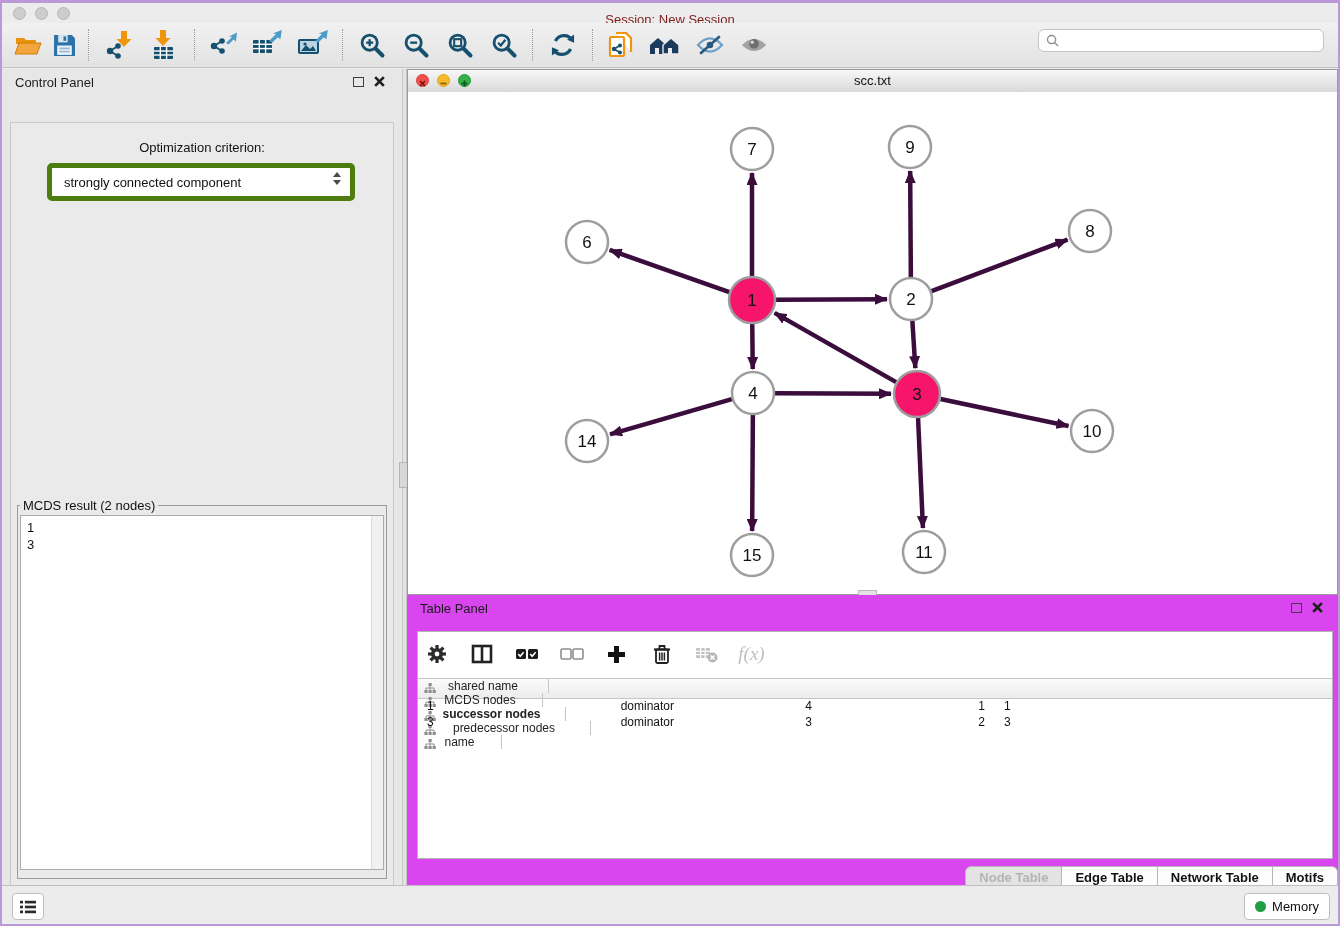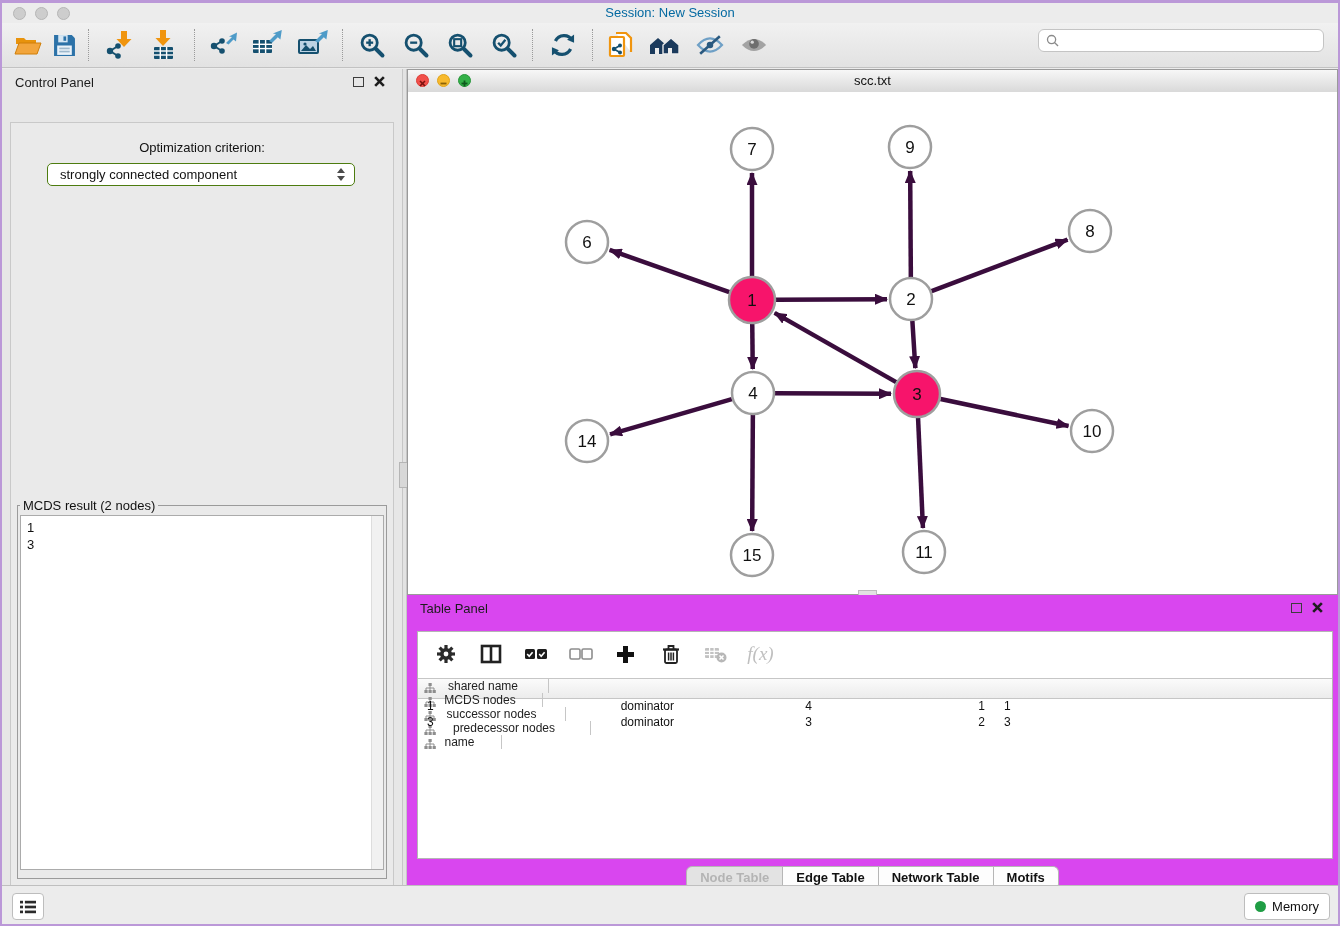--- a/index.html
+++ b/index.html
@@ -2,21 +2,21 @@
 <html><head>
 <meta charset="utf-8">
 <style>
   html,body{margin:0;padding:0;background:#fff;}
   #app{position:relative;width:1340px;height:926px;box-sizing:border-box;
        border:2px solid #BB98D8;border-top:3px solid #BB98D8;background:#ececec;
        font-family:"Liberation Sans",sans-serif;overflow:hidden;color:#111;}
   
   .titlebar{position:absolute;left:0;top:0;right:0;height:20px;background:#ececec;border-bottom:1px solid #d6d6d6;}
   .titlebar .dot{position:absolute;top:4px;width:13px;height:13px;border-radius:50%;background:#cdcdcd;border:1px solid #b6b6b6;box-sizing:border-box;}
-  .title-text{position:absolute;left:0;right:0;top:0;text-align:center;font-size:13px;line-height:20px;color:#0369a1;}
+  .title-text{position:absolute;left:0;right:0;top:7px;text-align:center;font-size:13px;line-height:20px;color:#7f1d1d;}
   
   .toolbar{position:absolute;left:0;top:20px;right:0;height:45px;background:linear-gradient(#f1f1f1,#e2e2e2);
            border-bottom:1px solid #c2c2c2;display:flex;align-items:center;padding-left:8px;box-sizing:border-box;}
   .tbtn{width:36px;height:34px;display:flex;align-items:center;justify-content:center;cursor:default;}
   .tsep{width:1px;height:32px;border-left:1px dotted #9a9a9a;margin:0 6px;}
   .searchbox{position:absolute;right:14px;top:6px;width:286px;height:23px;background:#fff;border:1px solid #c4c4c4;
              border-radius:6px;display:flex;align-items:center;padding-left:7px;box-sizing:border-box;}
   .searchbox input{border:none;outline:none;flex:1;font-size:12px;font-family:"Liberation Sans",sans-serif;background:transparent;margin-left:5px;}
   
   .left-panel{position:absolute;left:0;top:66px;width:400px;height:822px;background:#e7e7e7;}
@@ -25,21 +25,21 @@
   .float-ic{position:absolute;width:11px;height:10px;border:1.6px solid #3d3d3d;top:8px;box-sizing:border-box;background:transparent;}
   .close-ic{position:absolute;top:6px;width:13px;height:13px;}
   .tabs{display:flex;justify-content:center;}
   .tab{font-size:13px;font-weight:600;color:#111;background:#fdfdfd;border:1px solid #b6b6b6;border-left:none;
        padding:3px 13px 4px 13px;line-height:15px;cursor:default;}
   .tab.first{border-left:1px solid #b6b6b6;border-radius:6px 0 0 6px;}
   .tab.last{border-radius:0 6px 6px 0;}
   .tab.disabled{background:#e3e3e3;color:#b4b4b4;font-weight:600;}
   .cp-content{position:absolute;left:8px;top:53px;width:384px;height:765px;background:#eaeaea;border:1px solid #c9c9c9;box-sizing:border-box;}
   .opt-label{position:absolute;left:0;right:0;top:17px;text-align:center;font-size:13px;color:#111;}
-  .selectbox{position:absolute;left:36px;top:40px;width:308px;height:23px;background:#fff;border:1px solid #4d7c0f;border-radius:5px;
+  .selectbox{position:absolute;left:36px;top:40px;width:308px;height:38px;background:#fff;border:5px solid #4d7c0f;border-radius:5px;
              box-sizing:border-box;display:flex;align-items:center;font-size:13px;padding-left:12px;cursor:default;}
   .stepper{position:absolute;right:7px;top:3px;width:12px;height:15px;}
   .stepper .up{position:absolute;left:2px;top:1px;width:0;height:0;border-left:4px solid transparent;border-right:4px solid transparent;border-bottom:5px solid #4a4a4a;}
   .stepper .dn{position:absolute;left:2px;bottom:1px;width:0;height:0;border-left:4px solid transparent;border-right:4px solid transparent;border-top:5px solid #4a4a4a;}
   .btn-row{position:absolute;left:0;right:0;top:72px;display:flex;justify-content:center;gap:15px;}
   .btn{background:#fff;border:1px solid #b1b1b1;border-radius:5px;font-size:13px;padding:3px 14px 4px 14px;cursor:default;color:#111;}
   .result-fieldset{position:absolute;left:6px;top:375px;width:370px;height:381px;border:1px solid #9b9b9b;margin:0;padding:0;box-sizing:border-box;}
   .result-fieldset legend{font-size:13px;color:#111;margin-left:2px;padding:0 3px;}
   .result-area{position:absolute;left:2px;right:2px;top:2px;bottom:2px;background:#fff;border:1px solid #ababab;}
   .result-pre{margin:0;padding:3px 6px;font-family:"Liberation Sans",sans-serif;font-size:13px;line-height:17px;white-space:pre;color:#111;}
@@ -50,35 +50,35 @@
   .hsplit-handle{position:absolute;left:856px;top:587px;width:19px;height:8px;background:#e2e2e2;border:1px solid #bdbdbd;box-sizing:border-box;}
   
   .net-frame{position:absolute;left:405px;top:66px;width:931px;height:526px;border:1px solid #9a9a9a;box-sizing:border-box;background:#fff;}
   .net-titlebar{position:absolute;left:0;top:0;right:0;height:22px;background:linear-gradient(#f7f7f7,#d9d9d9);border-bottom:1px solid #aeaeae;}
   .net-title{position:absolute;left:0;right:0;top:0;text-align:center;font-size:13px;line-height:22px;color:#111;}
   .wbtn{position:absolute;top:4px;width:13px;height:13px;border-radius:50%;box-sizing:border-box;}
   .net-canvas{position:absolute;left:0;top:22px;right:0;bottom:0;background:#fff;overflow:hidden;}
   
   .table-panel{position:absolute;left:405px;top:592px;width:931px;height:296px;background:#d946ef;}
   .tp-content{position:absolute;left:10px;top:36px;width:916px;height:228px;background:#fff;border:1px solid #b5b5b5;box-sizing:border-box;}
-  .tp-toolbar{position:absolute;left:0;top:0;right:0;height:44px;display:flex;align-items:center;padding-left:9px;gap:8px;}
+  .tp-toolbar{position:absolute;left:0;top:0;right:0;height:44px;display:flex;align-items:center;gap:8px;}
   .tp-btn{width:37px;height:34px;display:flex;align-items:center;justify-content:center;cursor:default;}
   .fx-label{font-family:"Liberation Serif",serif;font-style:italic;font-size:19px;color:#bfbfbf;}
   .thead{position:absolute;left:0;top:46px;right:0;height:19px;background:linear-gradient(#fbfbfb,#ececec);
          border-top:1px solid #c6c6c6;border-bottom:1px solid #c6c6c6;display:flex;flex-direction:column;}
   .th{position:relative;height:100%;border-right:1px solid #c6c6c6;display:flex;align-items:center;justify-content:center;
       font-size:12px;color:#222;box-sizing:border-box;}
   .th .tree{position:absolute;left:6px;top:4px;}
   .trows{position:absolute;left:0;top:66px;right:0;}
   .tr{display:flex;height:16px;line-height:16px;}
   .td{font-size:12px;color:#111;box-sizing:border-box;overflow:hidden;white-space:nowrap;}
   .td.left{text-align:left;padding-left:9px;}
   .td.lefti{text-align:right;padding-left:13px;}
   .td.right{text-align:right;padding-right:10px;}
-  .tp-tabs{position:absolute;left:0;right:0;top:271px;display:flex;justify-content:center;}
+  .tp-tabs{position:absolute;left:0;right:0;top:271px;display:flex;justify-content:flex-end;}
   
   .statusbar{position:absolute;left:0;right:0;bottom:0;height:38px;background:#ececec;border-top:1px solid #bfbfbf;}
   .list-btn{position:absolute;left:10px;top:7px;width:30px;height:25px;background:#fff;border:1px solid #bdbdbd;border-radius:4px;
             display:flex;align-items:center;justify-content:center;}
   .mem-btn{position:absolute;right:8px;top:7px;height:25px;background:#fff;border:1px solid #bdbdbd;border-radius:4px;
            display:flex;align-items:center;gap:6px;padding:0 10px;font-size:13px;color:#111;}
   .mem-dot{width:11px;height:11px;border-radius:50%;background:#1F9D44;}
 </style>
 </head>
 <body>
@@ -480,21 +480,21 @@
               <g fill="#8e8e8e">
                 <rect x="4.5" y="0" width="3.2" height="3"></rect>
                 <rect x="0.4" y="7" width="3.2" height="3"></rect>
                 <rect x="4.5" y="7" width="3.2" height="3"></rect>
                 <rect x="8.6" y="7" width="3.2" height="3"></rect>
               </g>
               <path fill="none" stroke="#8e8e8e" d="M6 3v2M2 7V5h8v2M6 5v2"></path>
             </svg>
             <span>MCDS nodes</span>
           </div>
-          <div class="th" style="width: 148px;">
+          <div class="th" style="width: 148px; font-weight: bold;">
             <svg class="tree" width="12" height="11" viewBox="0 0 12 11">
               <g fill="#8e8e8e">
                 <rect x="4.5" y="0" width="3.2" height="3"></rect>
                 <rect x="0.4" y="7" width="3.2" height="3"></rect>
                 <rect x="4.5" y="7" width="3.2" height="3"></rect>
                 <rect x="8.6" y="7" width="3.2" height="3"></rect>
               </g>
               <path fill="none" stroke="#8e8e8e" d="M6 3v2M2 7V5h8v2M6 5v2"></path>
             </svg>
             <span>successor nodes</span>

